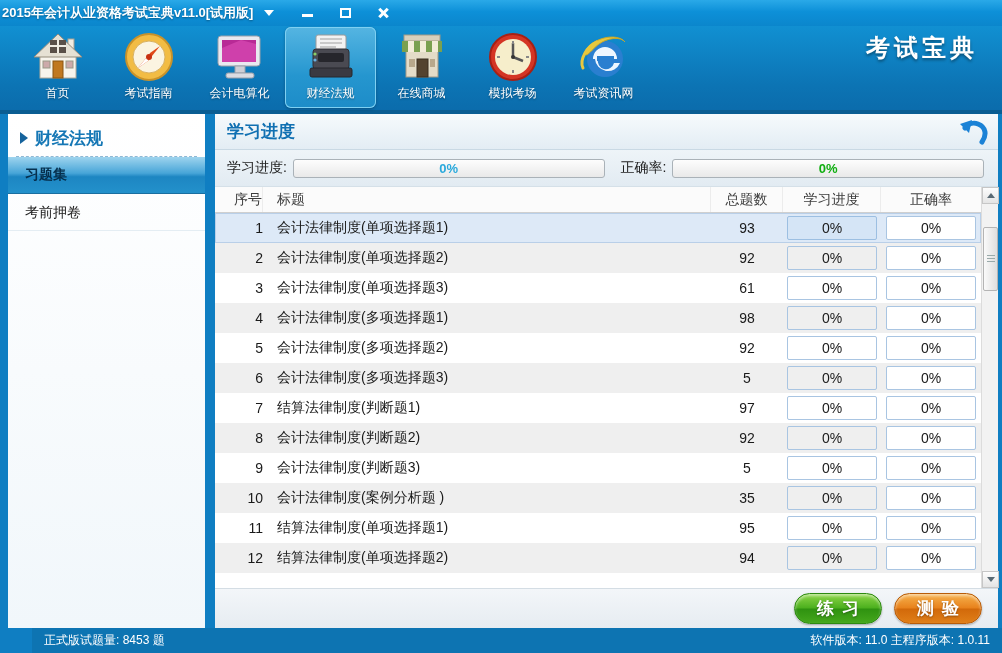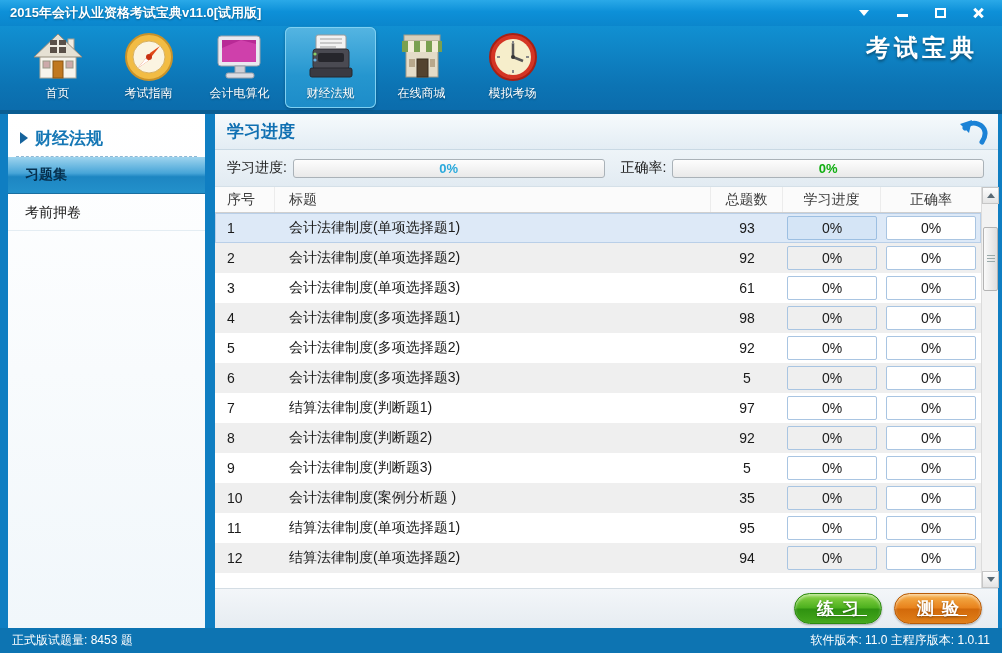--- a/index.html
+++ b/index.html
@@ -3,21 +3,21 @@
 <meta charset="utf-8">
 <style>
   * { margin:0; padding:0; box-sizing:border-box; }
   html,body { width:1002px; height:653px; }
   body { font-family:"Liberation Sans", sans-serif; }
 
   .window { position:relative; width:1002px; height:653px; background:#0f7ec2; overflow:hidden; }
 
   
   .titlebar { height:26px; background:linear-gradient(180deg,#2aa9e8 0%,#0d90d8 45%,#0b86cc 100%);
-    display:flex; align-items:center; justify-content:space-between; padding:0 10px;gap:8px; }
+    display:flex; align-items:center; padding:0 2px;gap:8px; }
   .title-text { color:#fff; font-weight:bold; font-size:13px; text-shadow:0 1px 2px rgba(0,0,0,.35); }
   .win-controls { display:flex; align-items:center; gap:22px; padding-right:6px; }
   .ctl { width:16px; height:14px; display:flex; align-items:center; justify-content:center; cursor:pointer; }
   .skin-glyph { width:0; height:0; border-left:5px solid transparent; border-right:5px solid transparent; border-top:6px solid #fff; }
   .min-glyph { width:11px; height:3px; background:#fff; margin-top:4px; }
   .max-glyph { width:11px; height:10px; border:2px solid #fff; }
   .close-glyph { position:relative; width:12px; height:12px; }
   .close-glyph::before,.close-glyph::after { content:""; position:absolute; left:5px; top:0; width:3px; height:12px; background:#fff; }
   .close-glyph::before { transform:rotate(45deg); }
   .close-glyph::after { transform:rotate(-45deg); }
@@ -62,21 +62,21 @@
   .pbar { flex:1; height:19px; border:1px solid #aab2b8; border-radius:3px;
     background:linear-gradient(180deg,#fdfdfd 0%,#e9e9e9 100%); margin-left:6px;
     text-align:center; line-height:18px; font-weight:bold; font-size:13px; }
   .pbar.blue { color:#2aa9dc; margin-right:16px; }
   .pbar.green { color:#0fae10; margin-right:2px; }
 
   .table-wrap { flex:1; position:relative; padding-right:17px; background:#fff; }
   .thead { display:flex; height:26px; line-height:25px; border-bottom:1px solid #cfcfcf;
     font-size:14px; color:#3c3c3c; background:#fbfbfb; }
   .th { border-right:1px solid #ececec; }
-  .c.no { width:48px; text-align:left;margin-left:12px; }
+  .c.no { width:48px; text-align:right; }
   .c.titlecol { flex:1; padding-left:14px; text-align:left; }
   .c.total { width:72px; text-align:center; }
   .c.prog { width:98px; text-align:center; }
   .c.acc { width:100px; text-align:center; }
   .trow { display:flex; height:30px; align-items:center; font-size:14px; color:#1a1a1a; background:#fff; cursor:pointer; }
   .trow.alt { background:#efefef; }
   .trow.sel { background:#dde9f7; box-shadow:inset 0 0 0 1px #b9cfe8; }
   .cellbox { display:inline-block; width:90px; height:24px; line-height:23px;
     border:1px solid #a9c5e2; border-radius:2px; font-size:14px; background:#fff; }
   .trow.alt .prog .cellbox { background:#efefef; }
@@ -90,26 +90,26 @@
   .arr-down { width:0; height:0; border-left:4px solid transparent; border-right:4px solid transparent; border-top:5px solid #5a6a74; }
   .sb-thumb { position:absolute; left:1px; top:40px; width:15px; height:64px; cursor:pointer;
     background:linear-gradient(90deg,#fafafa,#dedede); border:1px solid #b4b4b4; border-radius:2px;
     display:flex; align-items:center; justify-content:center; }
   .grip { width:8px; height:9px; background:repeating-linear-gradient(180deg,#9aa 0 1px,transparent 1px 3px); }
 
   .footer { height:40px; background:linear-gradient(180deg,#f3f6f9 0%,#e6ecf1 100%); border-top:1px solid #d4dde4;
     display:flex; align-items:center; justify-content:flex-end; gap:12px; padding-right:16px; }
   .btn { width:88px; height:31px; border-radius:16px; color:#fff; font-weight:bold; font-size:17px;
     letter-spacing:8px; padding-left:8px; text-align:center; line-height:29px; cursor:pointer;
-    text-shadow:0 1px 2px rgba(0,0,0,.35); box-shadow:inset 0 2px 3px rgba(255,255,255,.5), 0 1px 2px rgba(0,0,0,.3);text-decoration:underline; }
+    text-shadow:0 1px 2px rgba(0,0,0,.35); box-shadow:inset 0 2px 3px rgba(255,255,255,.5), 0 1px 2px rgba(0,0,0,.3); }
   .btn.practice { background:linear-gradient(180deg,#8ed648 0%,#4cb01e 48%,#2f9210 52%,#45a81c 100%); border:1px solid #2d8a10; }
   .btn.test { background:linear-gradient(180deg,#f6b24e 0%,#e8821c 48%,#d2690a 52%,#e07f18 100%); border:1px solid #b85c08; }
 
   .statusbar { height:25px; background:#0d74b2; color:#fff; font-size:12px;
-    display:flex; align-items:center; justify-content:space-between; padding:0 12px; }
+    display:flex; align-items:center; justify-content:space-between; padding:0 12px;margin-left:32px; }
 </style>
 </head>
 <body>
 
 <div class="window">
 
   <div class="titlebar">
     <span class="title-text">2015年会计从业资格考试宝典v11.0[试用版]</span>
     <div class="win-controls">
       <div class="ctl">
@@ -210,20 +210,30 @@
         <line x1="27" y1="27" x2="37" y2="31" stroke="#555" stroke-width="2.5"></line>
         <line x1="27" y1="11" x2="27" y2="14" stroke="#888" stroke-width="2"></line>
         <line x1="27" y1="40" x2="27" y2="43" stroke="#888" stroke-width="2"></line>
         <line x1="11" y1="27" x2="14" y2="27" stroke="#888" stroke-width="2"></line>
         <line x1="40" y1="27" x2="43" y2="27" stroke="#888" stroke-width="2"></line>
         <circle cx="27" cy="27" r="2" fill="#333"></circle>
       </svg>
       <span class="lbl">模拟考场</span>
     </div>
 
+    <div class="nav-item">
+      <svg class="icon" viewBox="0 0 54 54">
+        <circle cx="28" cy="29" r="18" fill="#2a7fd0"></circle>
+        <path d="M16 29 a12 12 0 0 1 24 0 l-19 0 a8 8 0 0 0 16 4 l6 0 a13 13 0 0 1 -25 -4 z" fill="#eef6ff"></path>
+        <rect x="20" y="26" width="17" height="5" fill="#2a7fd0"></rect>
+        <path d="M8 22 C14 8 40 2 48 12 C44 6 30 8 22 14 C14 20 8 30 8 22 Z" fill="#e8c83e" stroke="#c8a82a" stroke-width="1"></path>
+        <path d="M6 38 C2 30 10 16 20 12" fill="none" stroke="#e8c83e" stroke-width="3" stroke-linecap="round"></path>
+      </svg>
+      <span class="lbl">考试资讯网</span>
+    </div>
 
     <div class="logo">
       <div class="logo-bottom">考试宝典</div>
     </div>
   </div>
   <div class="navline"></div>
 
   <div class="bodyarea">
 
     <div class="sidebar">

